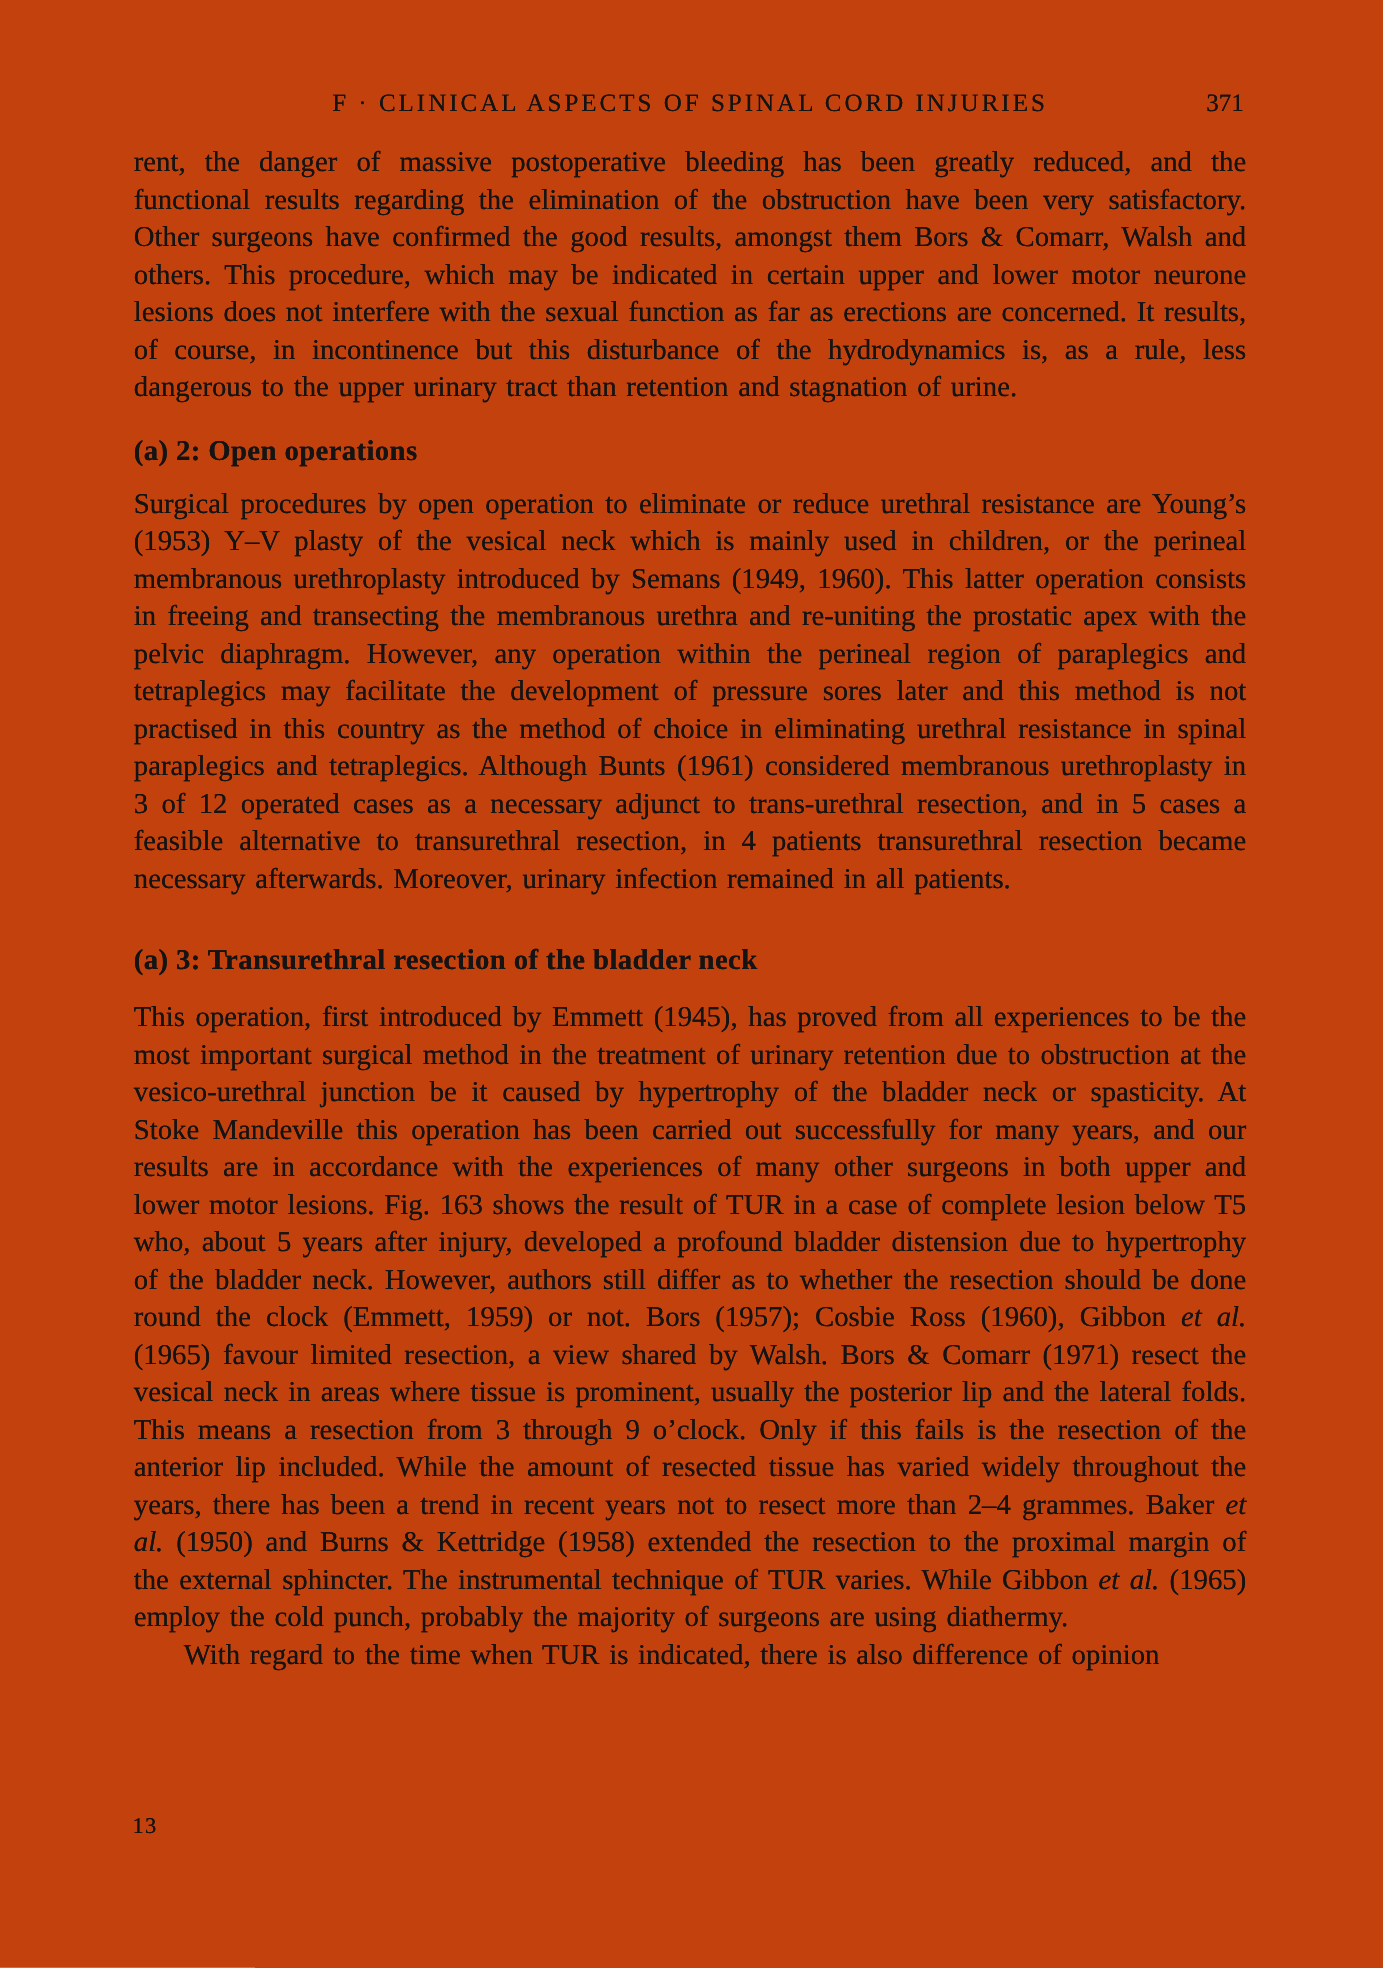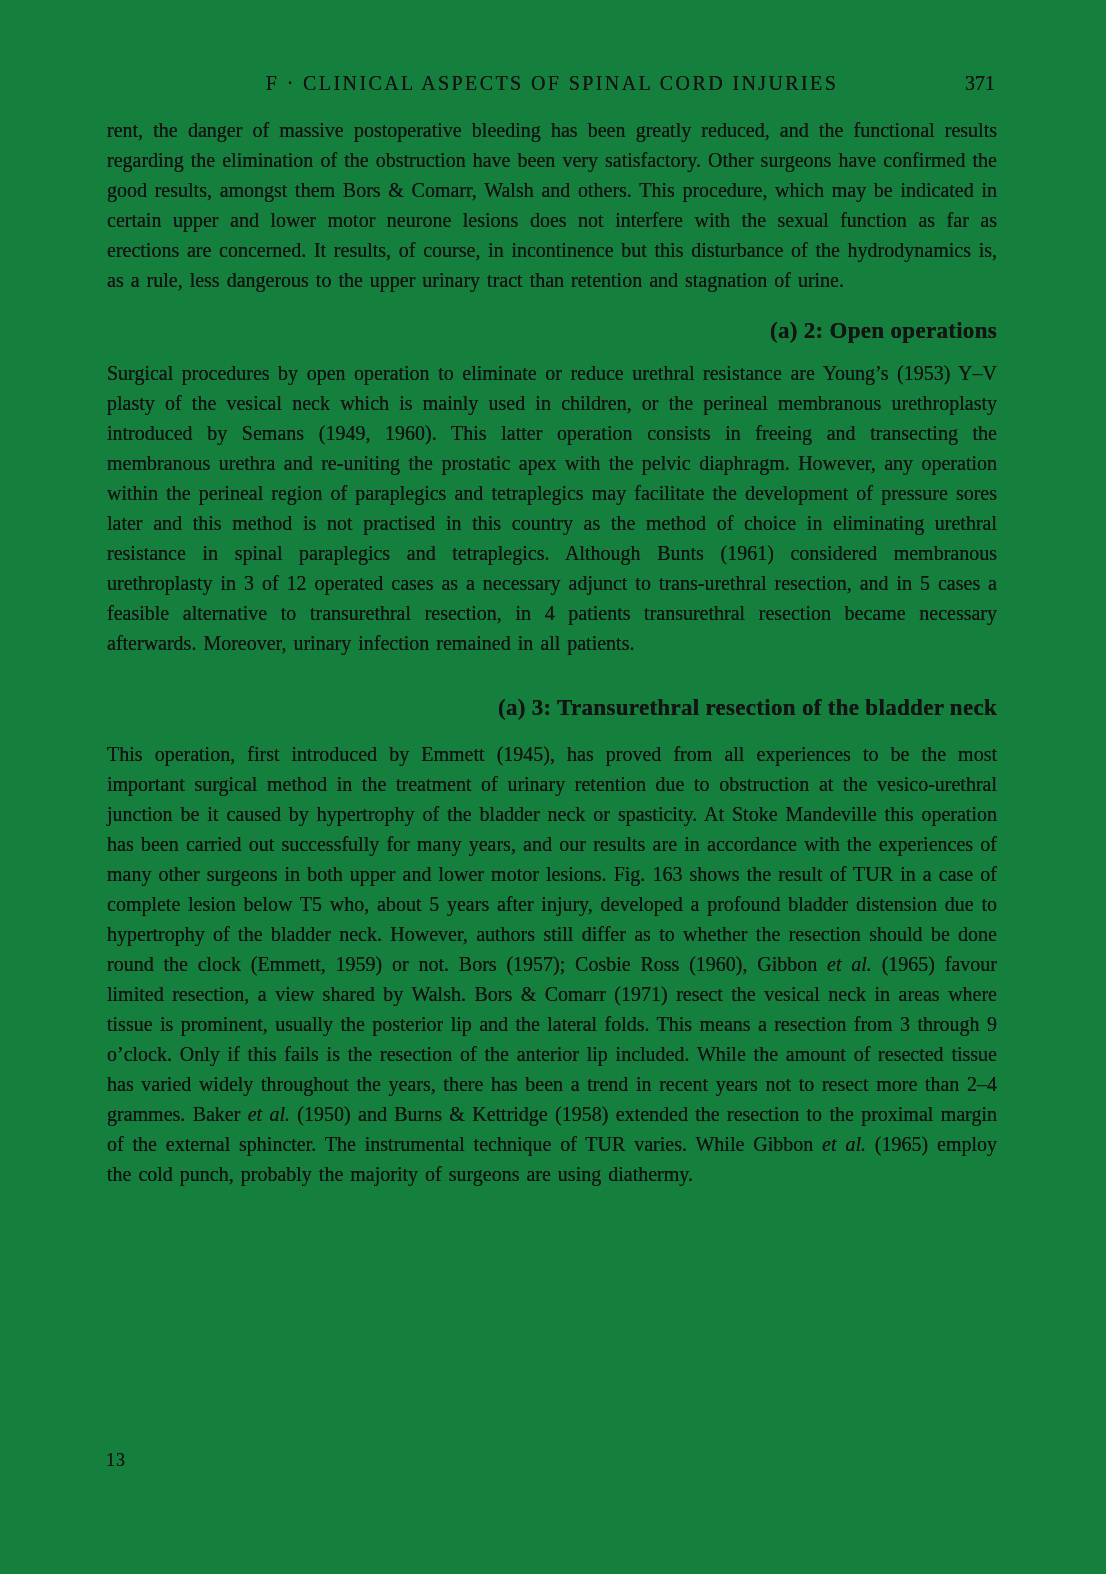--- a/index.html
+++ b/index.html
@@ -8,21 +8,21 @@
     width: 1106px;
     height: 1574px;
     background: #fbfbf9;
     font-family: "Liberation Serif", serif;
     color: #141414;
   }
   .page {
     position: relative;
     width: 1106px;
     height: 1574px;
-    background: #15803d;
+    background: #c2410c;
     overflow: hidden;
   }
   .text-block {
     position: absolute;
     left: 107px;
     top: 72px;
     width: 890px;
   }
   .running-header {
     position: relative;
@@ -39,33 +39,33 @@
   }
   .page-number {
     position: absolute;
     right: 2px;
     top: 0;
     font-size: 20px;
     text-shadow: 0 0 0.4px currentColor;
   }
   .body-para {
     margin: 0;
-    font-size: 20px;
+    font-size: 23px;
     line-height: 30px;
     text-align: justify;
     text-align-last: left;
     word-spacing: 2px;
     text-shadow: 0 0 0.5px currentColor;
   }
   .body-para.indented { text-indent: 40px; }
   .section-heading {
     margin: 23px 0 14px 0;
     font-size: 23px;
     font-weight: bold;
-    text-align: right;
+    text-align: left;
     letter-spacing: 0.3px;
     text-shadow: 0 0 0.5px currentColor;
   }
   .section-heading.space-large { margin-top: 37px; margin-bottom: 18px; }
   .signature-mark {
     position: absolute;
     left: 106px;
     top: 1450px;
     font-size: 18px;
     letter-spacing: 1px;
@@ -80,16 +80,17 @@
     <div class="running-header">
       <span class="header-title">F · CLINICAL ASPECTS OF SPINAL CORD INJURIES</span>
       <span class="page-number">371</span>
     </div>
     <div>
         <p class="body-para">rent, the danger of massive postoperative bleeding has been greatly reduced, and the functional results regarding the elimination of the obstruction have been very satisfactory. Other surgeons have confirmed the good results, amongst them Bors &amp; Comarr, Walsh and others. This procedure, which may be indicated in certain upper and lower motor neurone lesions does not interfere with the sexual function as far as erections are concerned. It results, of course, in incontinence but this disturbance of the hydrodynamics is, as a rule, less dangerous to the upper urinary tract than retention and stagnation of urine.</p>
         <h2 class="section-heading">(a) 2: Open operations</h2>
         <p class="body-para">Surgical procedures by open operation to eliminate or reduce urethral resistance are Young’s (1953) Y–V plasty of the vesical neck which is mainly used in children, or the perineal membranous urethroplasty introduced by Semans (1949, 1960). This latter operation consists in freeing and transecting the membranous urethra and re-uniting the prostatic apex with the pelvic diaphragm. However, any operation within the perineal region of paraplegics and tetraplegics may facilitate the development of pressure sores later and this method is not practised in this country as the method of choice in eliminating urethral resistance in spinal paraplegics and tetraplegics. Although Bunts (1961) considered membranous urethroplasty in 3 of 12 operated cases as a necessary adjunct to trans-urethral resection, and in 5 cases a feasible alternative to transurethral resection, in 4 patients transurethral resection became necessary afterwards. Moreover, urinary infection remained in all patients.</p>
         <h2 class="section-heading space-large">(a) 3: Transurethral resection of the bladder neck</h2>
         <p class="body-para">This operation, first introduced by Emmett (1945), has proved from all experiences to be the most important surgical method in the treatment of urinary retention due to obstruction at the vesico-urethral junction be it caused by hypertrophy of the bladder neck or spasticity. At Stoke Mandeville this operation has been carried out successfully for many years, and our results are in accordance with the experiences of many other surgeons in both upper and lower motor lesions. Fig. 163 shows the result of TUR in a case of complete lesion below T5 who, about 5 years after injury, developed a profound bladder distension due to hypertrophy of the bladder neck. However, authors still differ as to whether the resection should be done round the clock (Emmett, 1959) or not. Bors (1957); Cosbie Ross (1960), Gibbon <em>et al.</em> (1965) favour limited resection, a view shared by Walsh. Bors &amp; Comarr (1971) resect the vesical neck in areas where tissue is prominent, usually the posterior lip and the lateral folds. This means a resection from 3 through 9 o’clock. Only if this fails is the resection of the anterior lip included. While the amount of resected tissue has varied widely throughout the years, there has been a trend in recent years not to resect more than 2–4 grammes. Baker <em>et al.</em> (1950) and Burns &amp; Kettridge (1958) extended the resection to the proximal margin of the external sphincter. The instrumental technique of TUR varies. While Gibbon <em>et al.</em> (1965) employ the cold punch, probably the majority of surgeons are using diathermy.</p>
+        <p class="body-para indented">With regard to the time when TUR is indicated, there is also difference of opinion</p>
       </div>
   </div>
   <div class="signature-mark">13</div>
 </div>
 
 </body></html>

